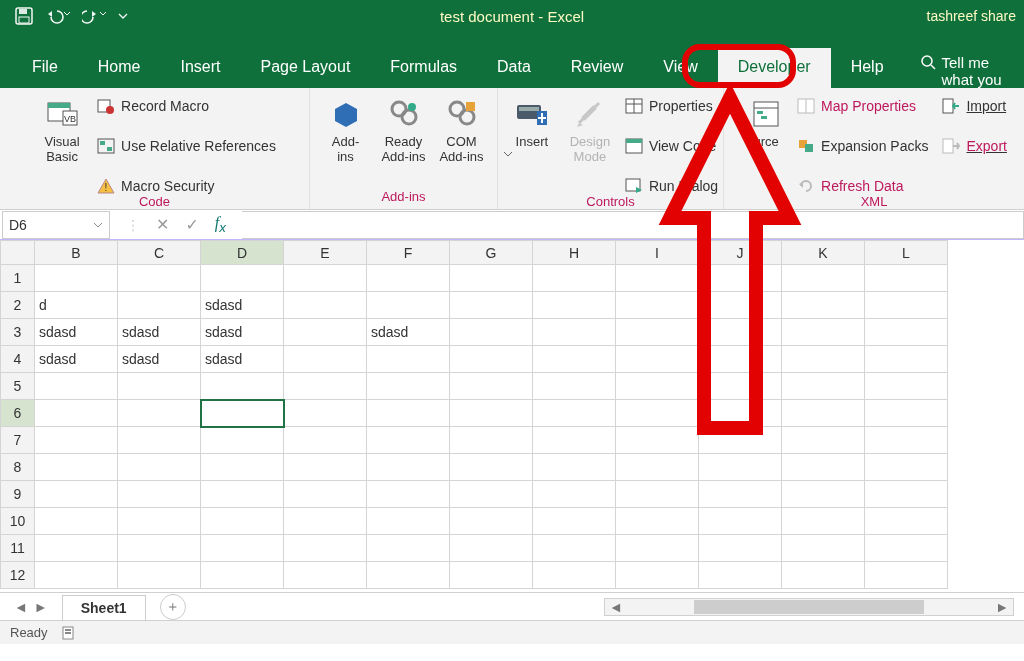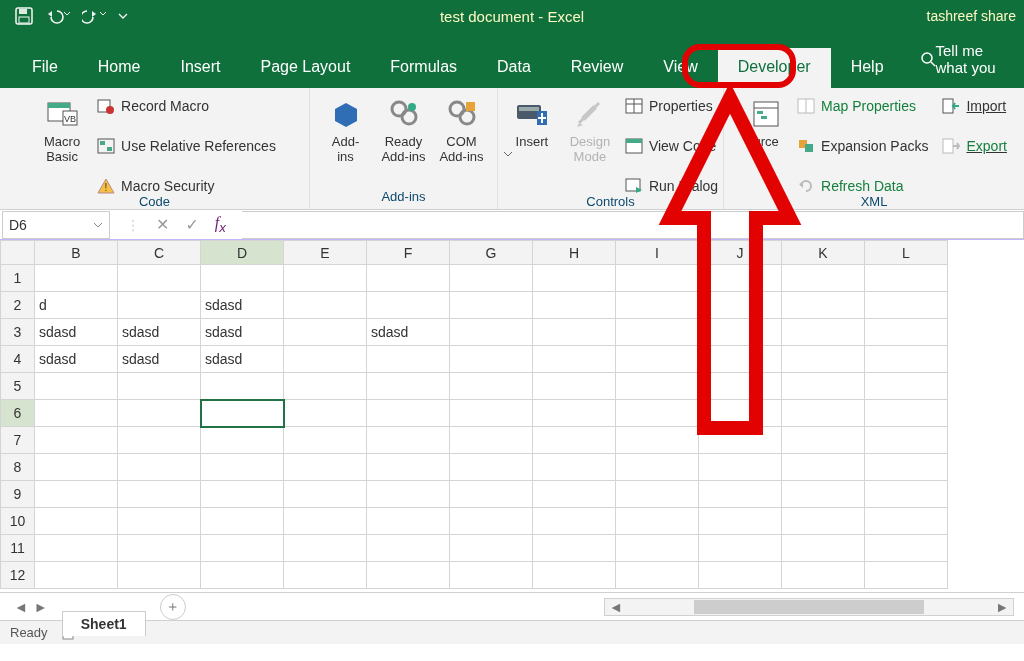--- a/index.html
+++ b/index.html
@@ -6,49 +6,49 @@
   html, body { margin:0; padding:0; width:1024px; height:661px; background:#fff; overflow:hidden; font-size:14px; color:#333; }
   .titlebar { height:32px; background:#0f703b; display:flex; align-items:center; color:#fef9c3; position:relative; }
   .qat { display:flex; align-items:center; gap:12px; padding-left:14px; }
   .qat-icon { color:#fff; opacity:0.95; display:flex; align-items:center; }
   .doc-title { position:absolute; left:50%; transform:translateX(-50%); font-size:15px; }
   .username { position:absolute; right:8px; font-size:14px; }
   .tabs { height:56px; background:#0f703b; display:flex; align-items:flex-end; color:#fff; padding-left:12px; gap:0; }
   .tab { padding:10px 20px 12px 20px; font-size:16px; cursor:pointer; white-space:nowrap; }
   .tab.file { background:#0f703b; }
   .tab.active { background:#f3f3f3; color:#0f703b; }
-  .search-hint { display:flex; align-items:center; font-size:15px; padding:10px 8px 12px 16px; }
+  .search-hint { display:flex; align-items:flex-start; gap:6px; font-size:15px; padding:10px 8px 0 16px; }
   .ribbon { height:122px; background:#f3f3f3; border-bottom:1px solid #d0d0d0; display:flex; }
   .group { display:flex; flex-direction:column; align-items:center; border-right:1px solid #e1e1e1; padding:4px 8px 2px 8px; }
   .group-body { display:flex; flex:1; align-items:flex-start; }
-  .group-label { font-size:13px; color:#0c4a6e; padding-bottom:3px; }
+  .group-label { font-size:13px; color:#be185d; padding-bottom:3px; }
   .big-btn { display:flex; flex-direction:column; justify-content:flex-start; width:58px; padding-top:4px; cursor:pointer; text-align:center; font-size:13px; gap:2px; }
   .big-btn .ic { height:36px; display:flex; align-items:center; justify-content:center; }
   .small-list { display:flex; flex-direction:column; gap:24px; padding-top:6px; padding-left:6px; }
   .small-btn { display:flex; align-items:center; gap:6px; font-size:14px; cursor:pointer; white-space:nowrap; }
-  .small-btn.disabled { color:#15803d; }
+  .small-btn.disabled { color:#be185d; }
   .namebox-row { height:30px; border-bottom:1px solid #c4b5fd; display:flex; align-items:center; background:#fff; }
   .namebox { width:108px; height:28px; border:1px solid #ccc; margin:0 0 0 2px; display:flex; align-items:center; padding:0 6px; justify-content:space-between; font-size:14px; }
   .fx-controls { display:flex; align-items:center; gap:16px; padding:0 16px; color:#9a9a9a; }
-  .fx-label { font-style:italic; font-family:"Times New Roman",serif; font-size:16px; color:#701a75; }
+  .fx-label { font-style:italic; font-family:"Times New Roman",serif; font-size:16px; color:#0f766e; }
   .formula-input { flex:1; height:28px; border:1px solid #ccc; border-left:none; padding:0 6px; }
   .grid-area { position:relative; height:352px; overflow:hidden; background:#fff; }
   table.sheet { border-collapse:collapse; table-layout:fixed; }
   table.sheet th, table.sheet td { border:1px solid #d4d4d4; font-weight:normal; font-size:14px; }
   table.sheet th { background:#f3f3f3; text-align:center; }
   .corner { width:34px; height:24px; background:#f3f3f3; }
   .colh { width:83px; height:24px; }
   .rowh { width:34px; height:27px; text-align:center; background:#f3f3f3; }
   .cell { width:83px; height:27px; padding:0 4px; text-align:left; }
   .rowh.sel { background:#d5e3cf; }
   .colh.sel { background:#d5e3cf; }
   .cell.sel { outline:2px solid #217346; outline-offset:-1px; }
   .sheetbar { height:28px; background:#fff; border-top:1px solid #d0d0d0; display:flex; align-items:center; position:relative; }
   .sheet-navs { display:flex; gap:6px; padding:0 14px; color:#777; }
-  .sheet-tab { border:1px solid #ccc; border-bottom:none; padding:4px 18px; font-weight:bold; font-size:14px; background:#fff; position:relative; top:17px; cursor:pointer; }
+  .sheet-tab { border:1px solid #ccc; border-bottom:none; padding:4px 18px; font-weight:bold; font-size:14px; background:#fff; position:relative; top:1px; cursor:pointer; }
   .sheet-add { width:26px; height:26px; border:1px solid #ccc; border-radius:50%; margin-left:14px; display:flex; align-items:center; justify-content:center; color:#777; cursor:pointer; }
   .hscroll { position:absolute; right:10px; width:410px; height:18px; background:#f3f3f3; border:1px solid #d0d0d0; display:flex; align-items:center; justify-content:space-between; }
   .hscroll .thumb { width:230px; height:14px; background:#cdcdcd; }
   .statusbar { height:24px; background:#f3f3f3; border-top:1px solid #d0d0d0; display:flex; align-items:center; padding:0 10px; gap:14px; font-size:13px; color:#555; }
   
   .annot-box { position:absolute; border:6px solid #e30202; border-radius:18px; pointer-events:none; }
   .annot-arrow { position:absolute; pointer-events:none; }
   svg { display:block; }
 </style>
 </head>
@@ -115,21 +115,21 @@
     <div class="group-body">
       <div class="big-btn">
         <span class="ic">
             <svg width="34" height="34" viewBox="0 0 34 34">
               <rect x="3" y="6" width="22" height="18" fill="#fff" stroke="#555"></rect>
               <rect x="3" y="6" width="22" height="5" fill="#4a8"></rect>
               <rect x="18" y="14" width="14" height="14" fill="#fff" stroke="#555"></rect>
               <text x="25" y="25" font-size="9" text-anchor="middle" fill="#333">VB</text>
             </svg>
           </span>
-        <span style="white-space:pre-line;">Macro
+        <span style="white-space:pre-line;">Visual
 Basic</span>
       </div>
       <div class="small-list">
         <div class="small-btn">
           <span>
               <svg width="18" height="16" viewBox="0 0 18 16">
                 <rect x="1" y="2" width="12" height="12" fill="#fff" stroke="#555"></rect>
                 <circle cx="13" cy="12" r="4" fill="#c33"></circle>
               </svg>
             </span>

